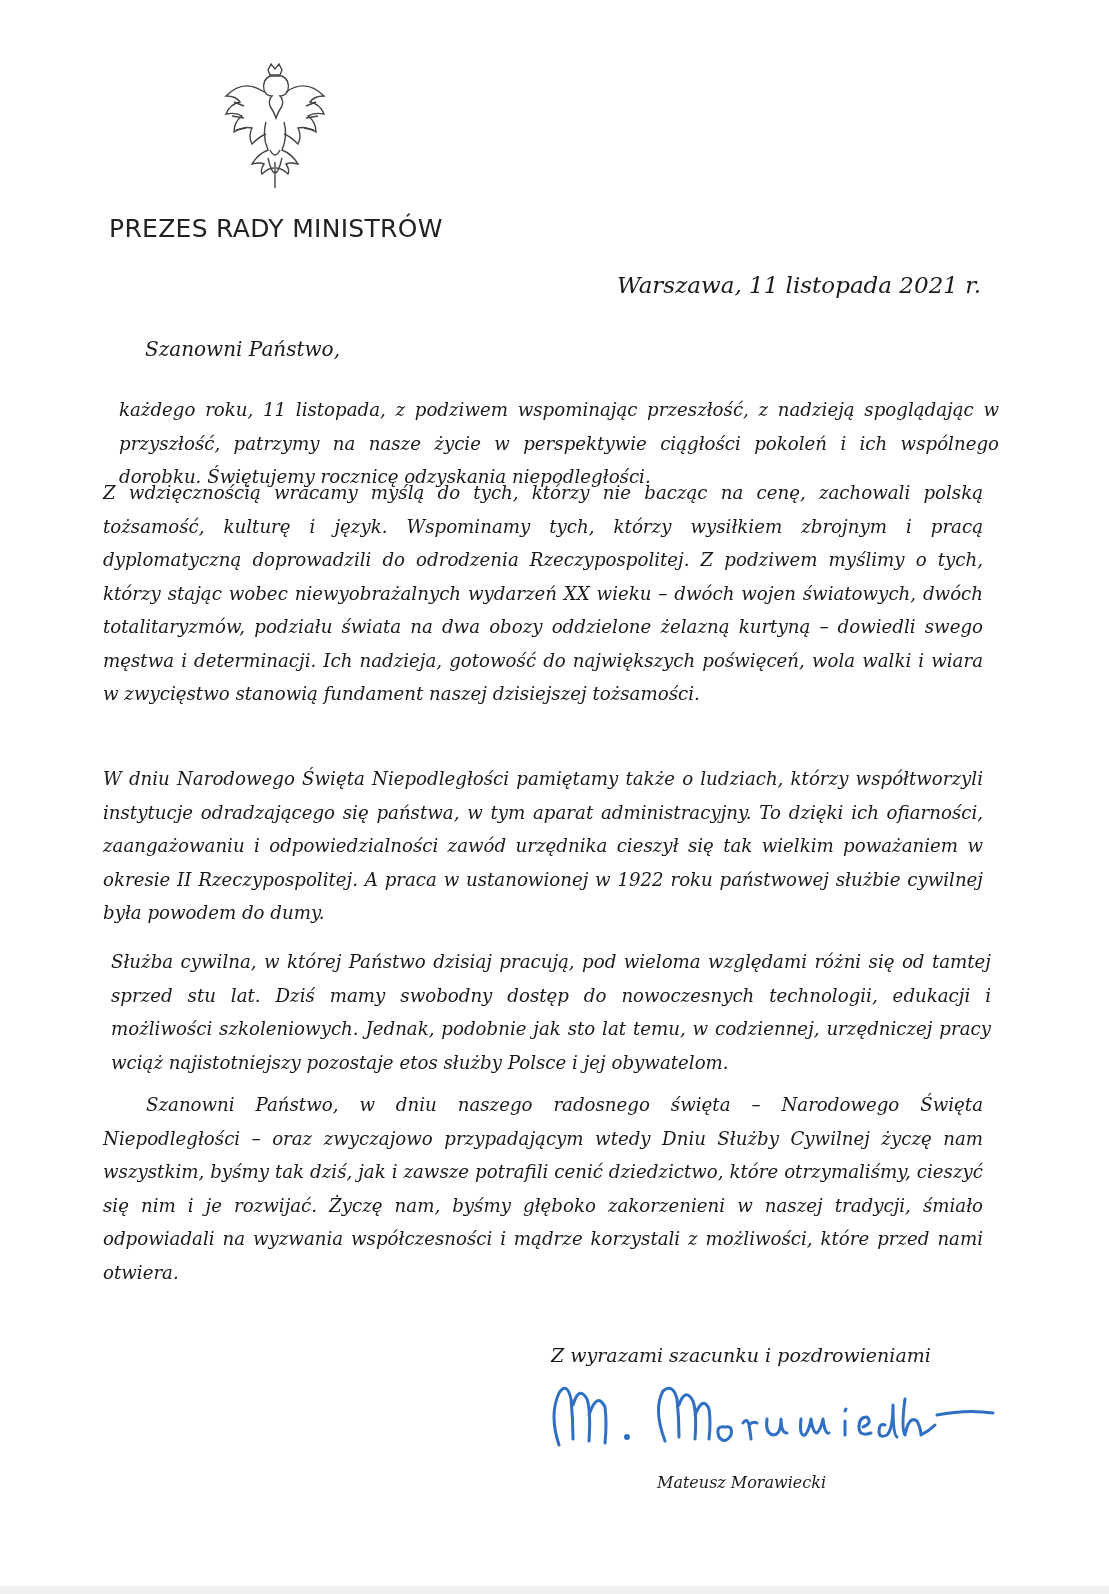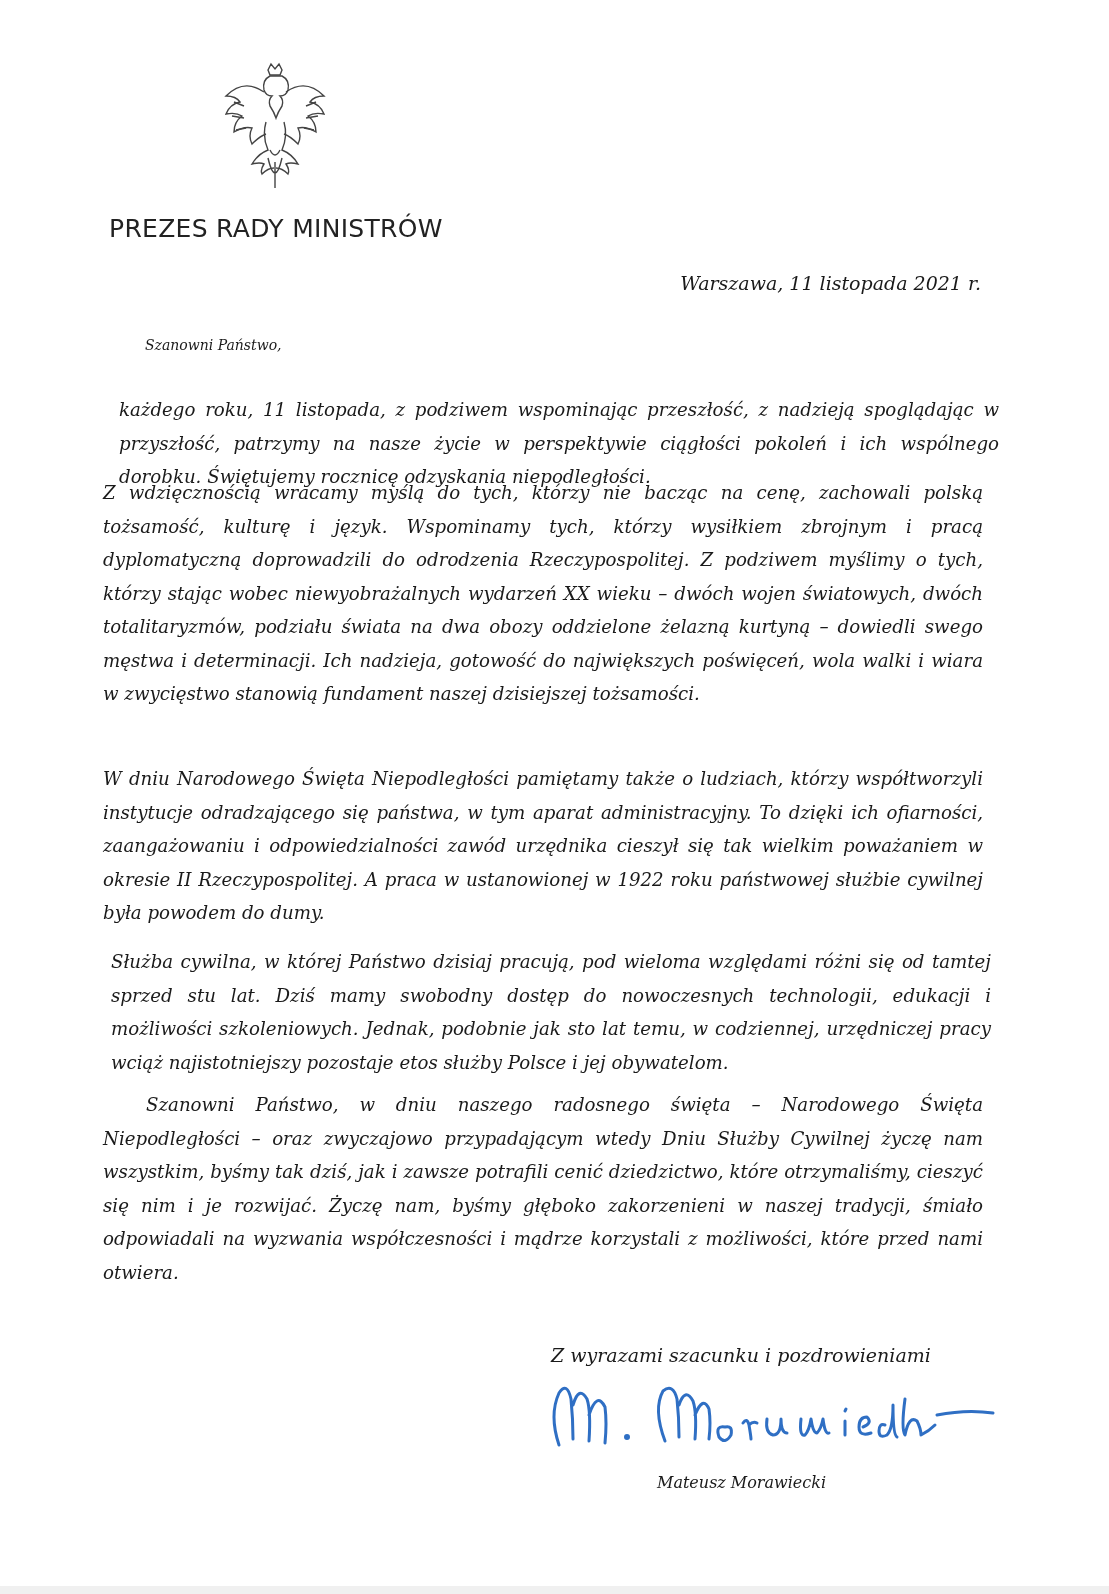--- a/index.html
+++ b/index.html
@@ -2,22 +2,22 @@
 <html><head>
 <meta charset="utf-8">
 <style>
   html, body { margin:0; padding:0; background:#ffffff; }
   body { width:1109px; height:1594px; position:relative; overflow:hidden; color:#1a1a1a; }
   .page { position:absolute; inset:0; background:#fff;border-radius:31px; }
   .bottom-edge { position:absolute; left:0; right:0; top:1586px; height:8px; background:#f0f0f0; }
   .emblem { position:absolute; left:220px; top:62px; width:110px; height:130px; }
   .office { position:absolute; left:109px; top:214px; font-family:"DejaVu Sans", sans-serif; font-size:25px; letter-spacing:0.3px; color:#222; }
   .serif { font-family:"DejaVu Serif", serif; font-style:italic; }
-  .date { position:absolute; right:128px; top:272px; font-size:19px; }
-  .salutation { position:absolute; left:145px; top:337px; font-size:14px; }
+  .date { position:absolute; right:128px; top:272px; font-size:23px; }
+  .salutation { position:absolute; left:145px; top:337px; font-size:20px; }
   .body { position:absolute; left:103px; width:880px; font-size:18.2px; line-height:33.5px; text-align:justify; }
   .p1 { top:377px; }
   .p2 { top:476px; }
   .p3 { top:762px; }
   .p4 { top:937px; }
   .p5 { top:1088px; text-indent:43px; }
   .closing { position:absolute; left:551px; top:1320px; font-size:19px;margin-top:24px; }
   .signature { position:absolute; left:545px; top:1375px; width:470px; height:80px; }
   .signer { position:absolute; left:657px; top:1473px; font-size:16px; }
 </style>

